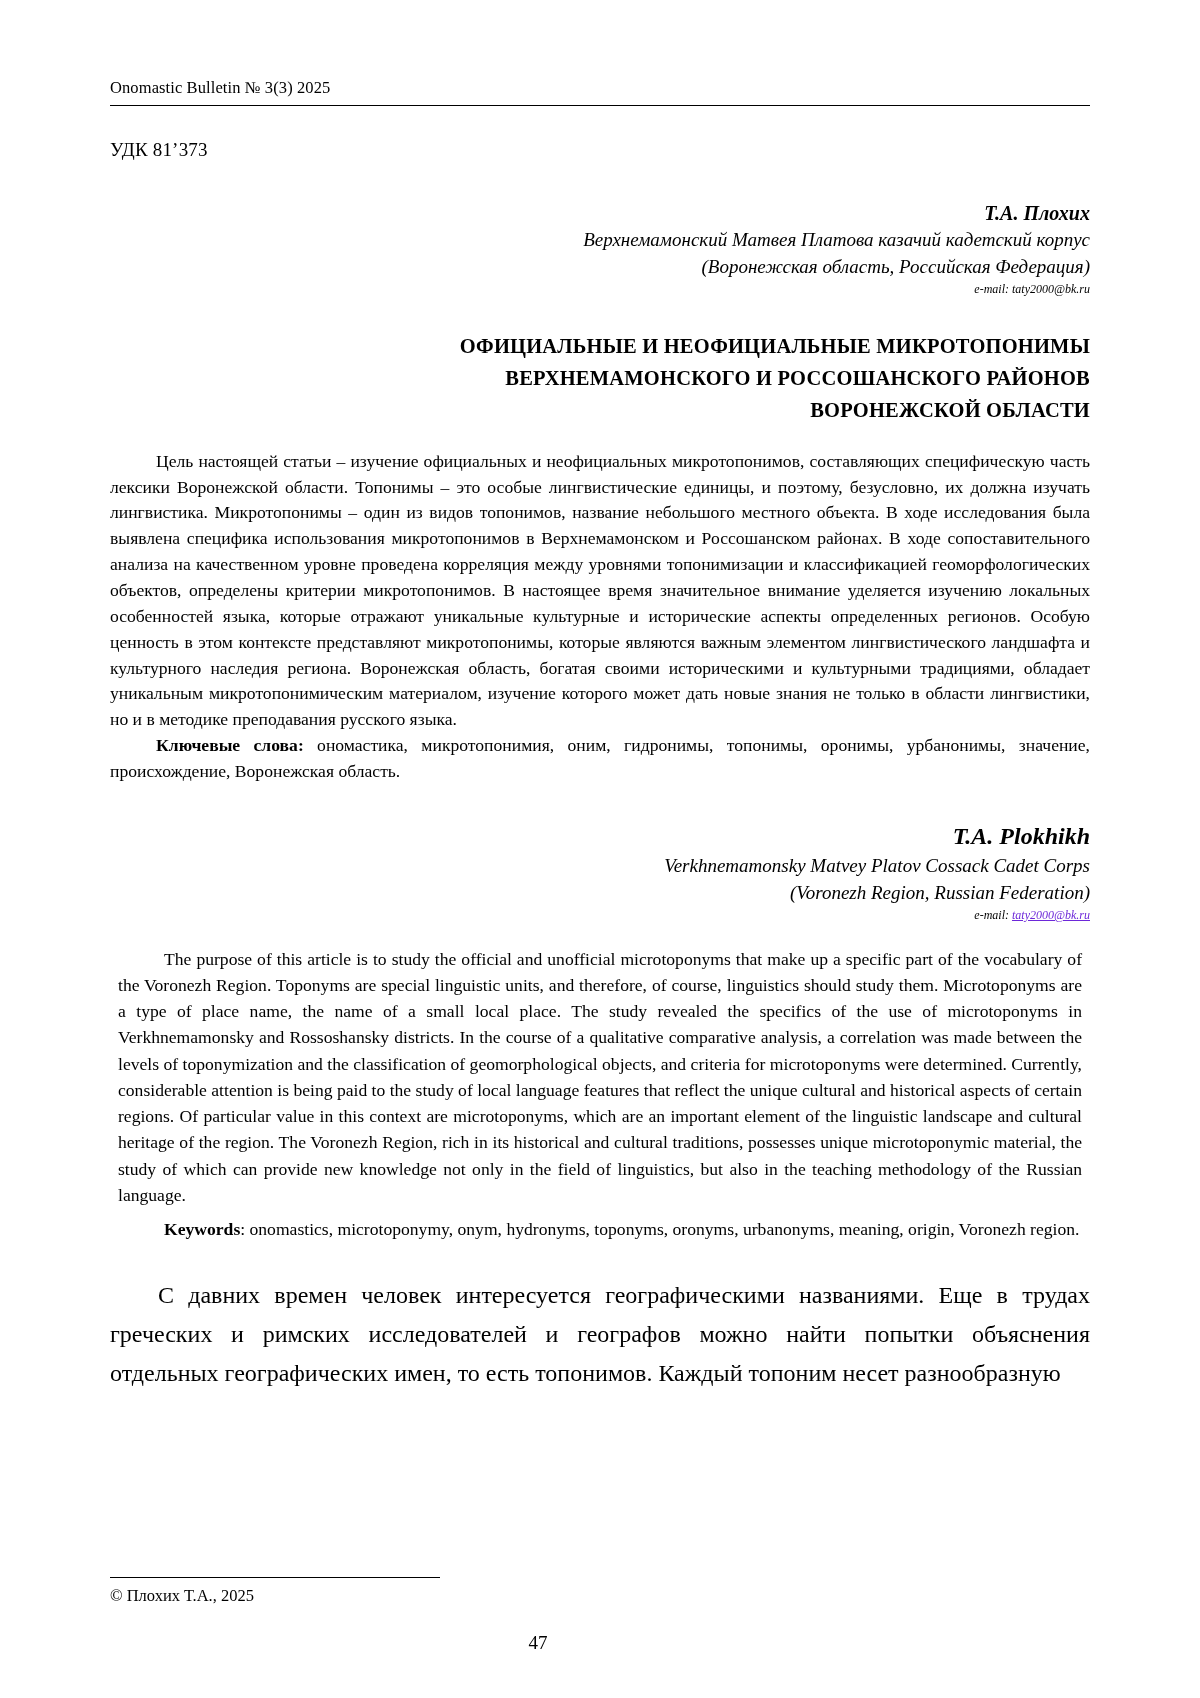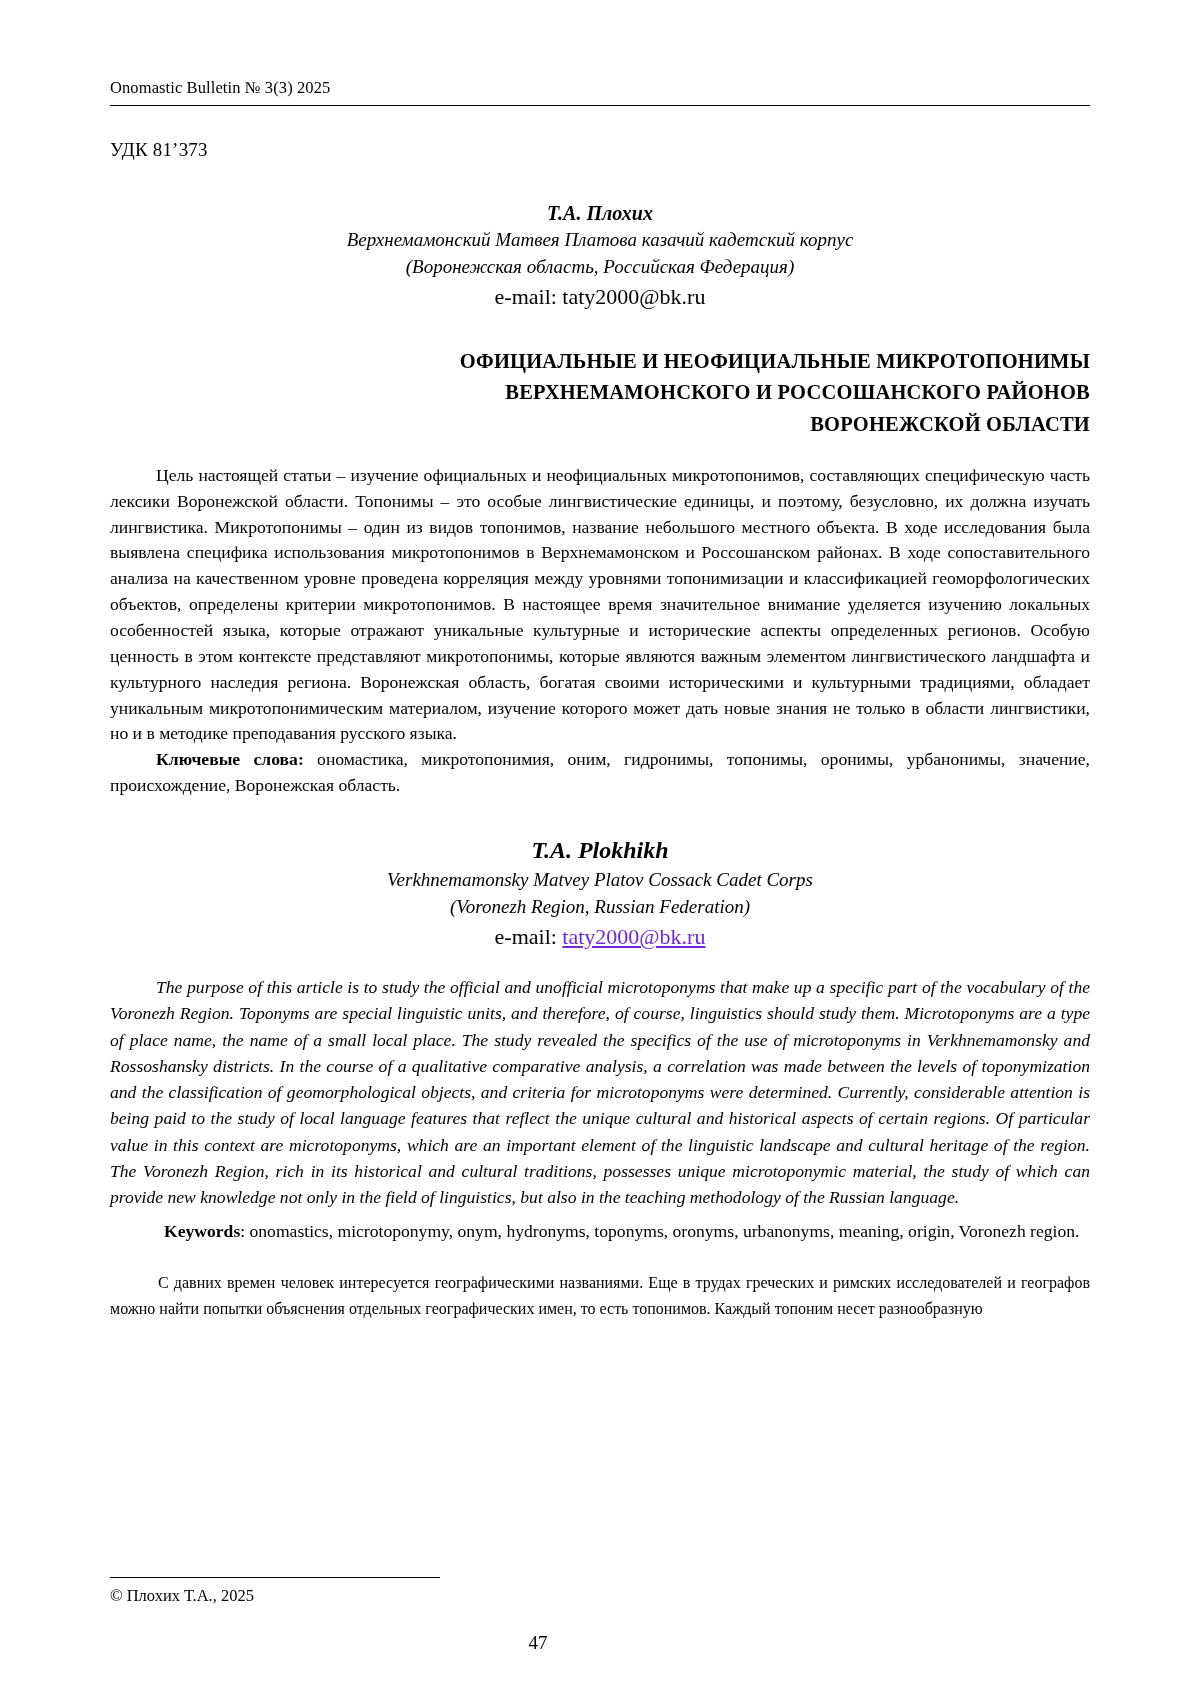--- a/index.html
+++ b/index.html
@@ -27,34 +27,35 @@
     padding-bottom: 7px;
     border-bottom: 1.2px solid #000;
   }
   .udk {
     margin-top: 33px;
     font-size: 19px;
     letter-spacing: 0.2px;
   }
   .author-block {
     margin-top: 38px;
-    text-align: center;
+    text-align: right;
     line-height: 1.42;
   }
   .author-name {
     font-style: italic;
     font-weight: bold;
     font-size: 20px;
   }
   .author-affil {
     font-style: italic;
     font-size: 19px;
   }
   .author-email {
-    font-size: 22px;
+    font-style: italic;
+    font-size: 12px;
   }
   .title-ru {
     margin-top: 33px;
     text-align: right;
     font-weight: bold;
     font-size: 20.5px;
     line-height: 1.55;
     letter-spacing: 0.2px;
   }
   .abstract {
@@ -98,36 +99,35 @@
     font-size: 20.5px;
     line-height: 1.55;
   }
   .abstract-en {
     margin-top: 22px;
     font-size: 17.6px;
     line-height: 1.49;
     text-align: justify;
   }
   .abstract-en p {
-    margin: 0;
-    text-indent: 46px;
-    font-style: italic;
+    margin: 8px;
+    text-indent: 46px;
   }
   .keywords-en {
     font-size: 17.6px;
     line-height: 1.49;
     text-align: justify;
   }
   .keywords-en p {
     margin: 8px;
     text-indent: 46px;
   }
   .body-text {
-    margin-top: 26px;
-    font-size: 16px;
+    margin-top: 34px;
+    font-size: 24px;
     line-height: 1.62;
     text-align: justify;
   }
   .body-text p {
     margin: 0;
     text-indent: 48px;
   }
   .footnote {
     position: absolute;
     left: 110px;

